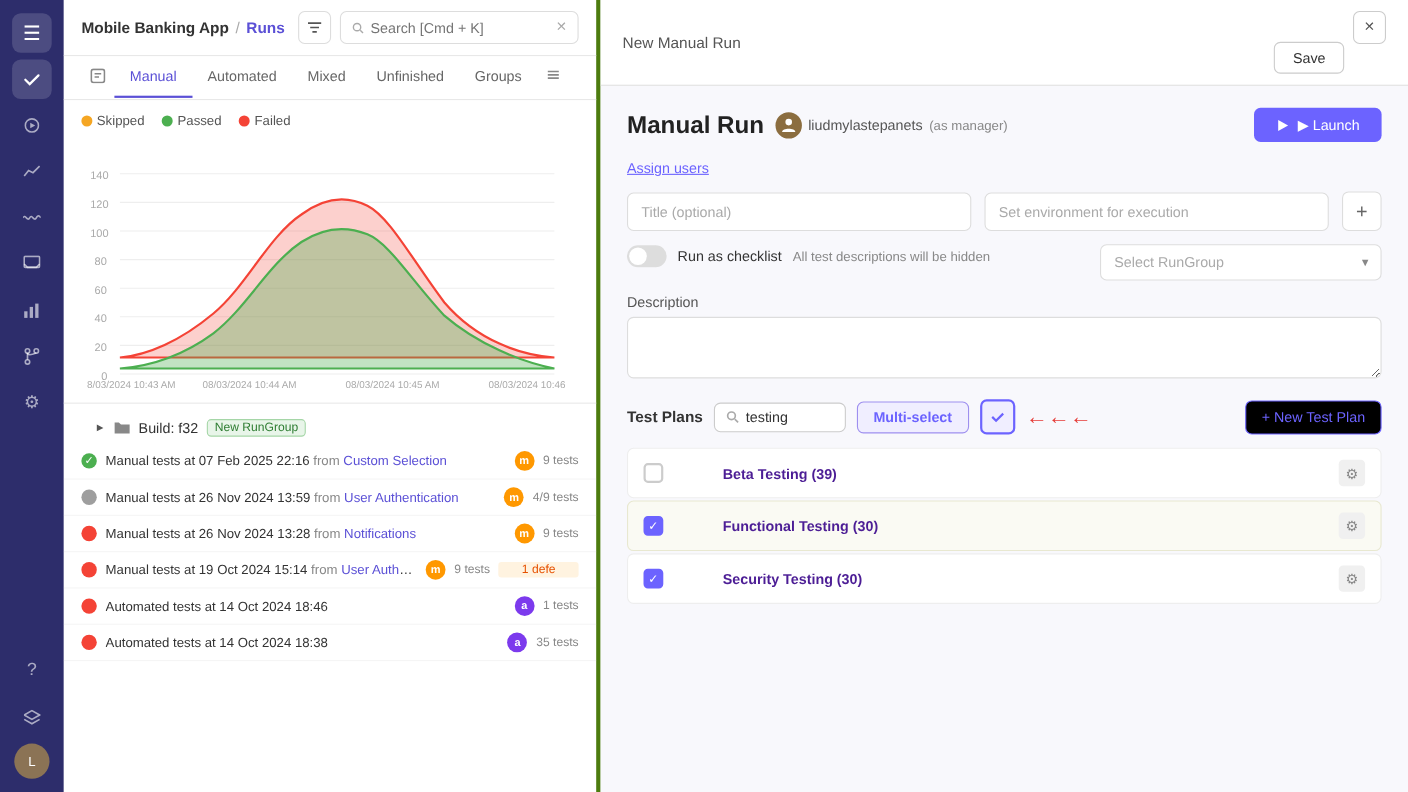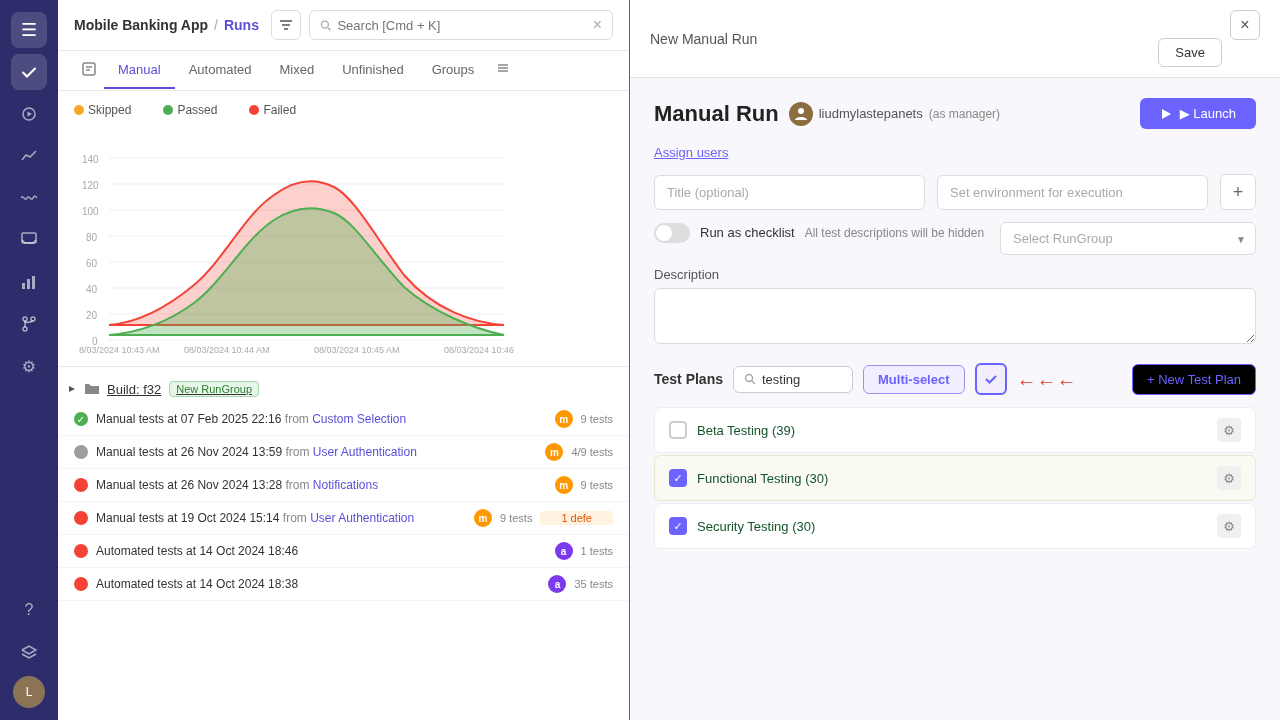--- a/index.html
+++ b/index.html
@@ -30,25 +30,25 @@
     }
     .sidebar-nav .nav-icon.menu-icon { color: #fff; font-size: 18px; }
     .sidebar-nav .spacer { flex: 1; }
     .sidebar-nav .avatar {
       width: 32px; height: 32px; border-radius: 50%; background: #8b7355;
       display: flex; align-items: center; justify-content: center; color: #fff; font-size: 12px;
     }
 
     
     .left-panel {
-      width: 572px;
+      width: 488px;
       background: #fff;
       display: flex;
       flex-direction: column;
-      border-right: 1px solid #4d7c0f;
+      border-right: 4px solid #4d7c0f;
       flex-shrink: 0;
     }
 
     
     .panel-header {
       display: flex;
       align-items: center;
       padding: 10px 16px;
       border-bottom: 1px solid #e8e8e8;
       gap: 8px;
@@ -90,30 +90,30 @@
     }
     .tab.active { color: #5b50d6; border-bottom: 2px solid #5b50d6; font-weight: 500; }
     .tab-icon { padding: 10px 8px; }
 
     
     .chart-area {
       padding: 12px 16px 8px;
       border-bottom: 1px solid #e8e8e8;
     }
     .legend {
-      display: flex; gap: 32px; font-size: 12px; color: #555; margin-bottom: 8px;
+      display: flex; gap: 16px; font-size: 12px; color: #555; margin-bottom: 8px;
     }
     .legend-item { display: flex; align-items: center; gap: 4px; }
     .legend-dot { width: 10px; height: 10px; border-radius: 50%; }
 
     
     .runs-list { flex: 1; overflow-y: auto; padding: 8px 0; }
     .run-group-header {
       display: flex; align-items: center; gap: 8px;
-      padding: 6px 9px; font-size: 13px; font-weight: 500; color: #333; text-decoration: underline;
+      padding: 6px 28px; font-size: 13px; font-weight: 500; color: #333;
     }
     .badge-new-rungroup {
       background: #e8f5e9; color: #2e7d32; border: 1px solid #a5d6a7;
       border-radius: 4px; padding: 1px 6px; font-size: 11px; font-weight: 500;
     }
     .run-item {
       display: flex; align-items: center; gap: 8px;
       padding: 7px 16px; cursor: pointer;
       border-bottom: 1px solid #f5f5f5;
     }
@@ -275,21 +275,21 @@
       padding: 10px 14px; border-radius: 6px; cursor: pointer;
       background: #fff; border: 1px solid #eee;
     }
     .test-plan-item.selected { background: #fafaf3; border-color: #e8e8d0; }
     .tp-checkbox {
       width: 18px; height: 18px; border: 2px solid #ccc; border-radius: 4px;
       display: flex; align-items: center; justify-content: center;
       flex-shrink: 0;
     }
     .tp-checkbox.checked { background: #6c63ff; border-color: #6c63ff; color: #fff; font-size: 11px; }
-    .tp-name { flex: 1; font-size: 13px; color: #14532d; font-weight: 400; }
+    .tp-name { flex: 1; font-size: 13px; color: #4c1d95; font-weight: 700; margin-left: 44px; }
     .tp-gear {
       width: 24px; height: 24px; border-radius: 4px; background: #f0f0f0;
       display: flex; align-items: center; justify-content: center;
       color: #888; font-size: 13px; cursor: pointer;
     }
   </style>
 </head>
 <body>
 
 <nav class="sidebar-nav">

